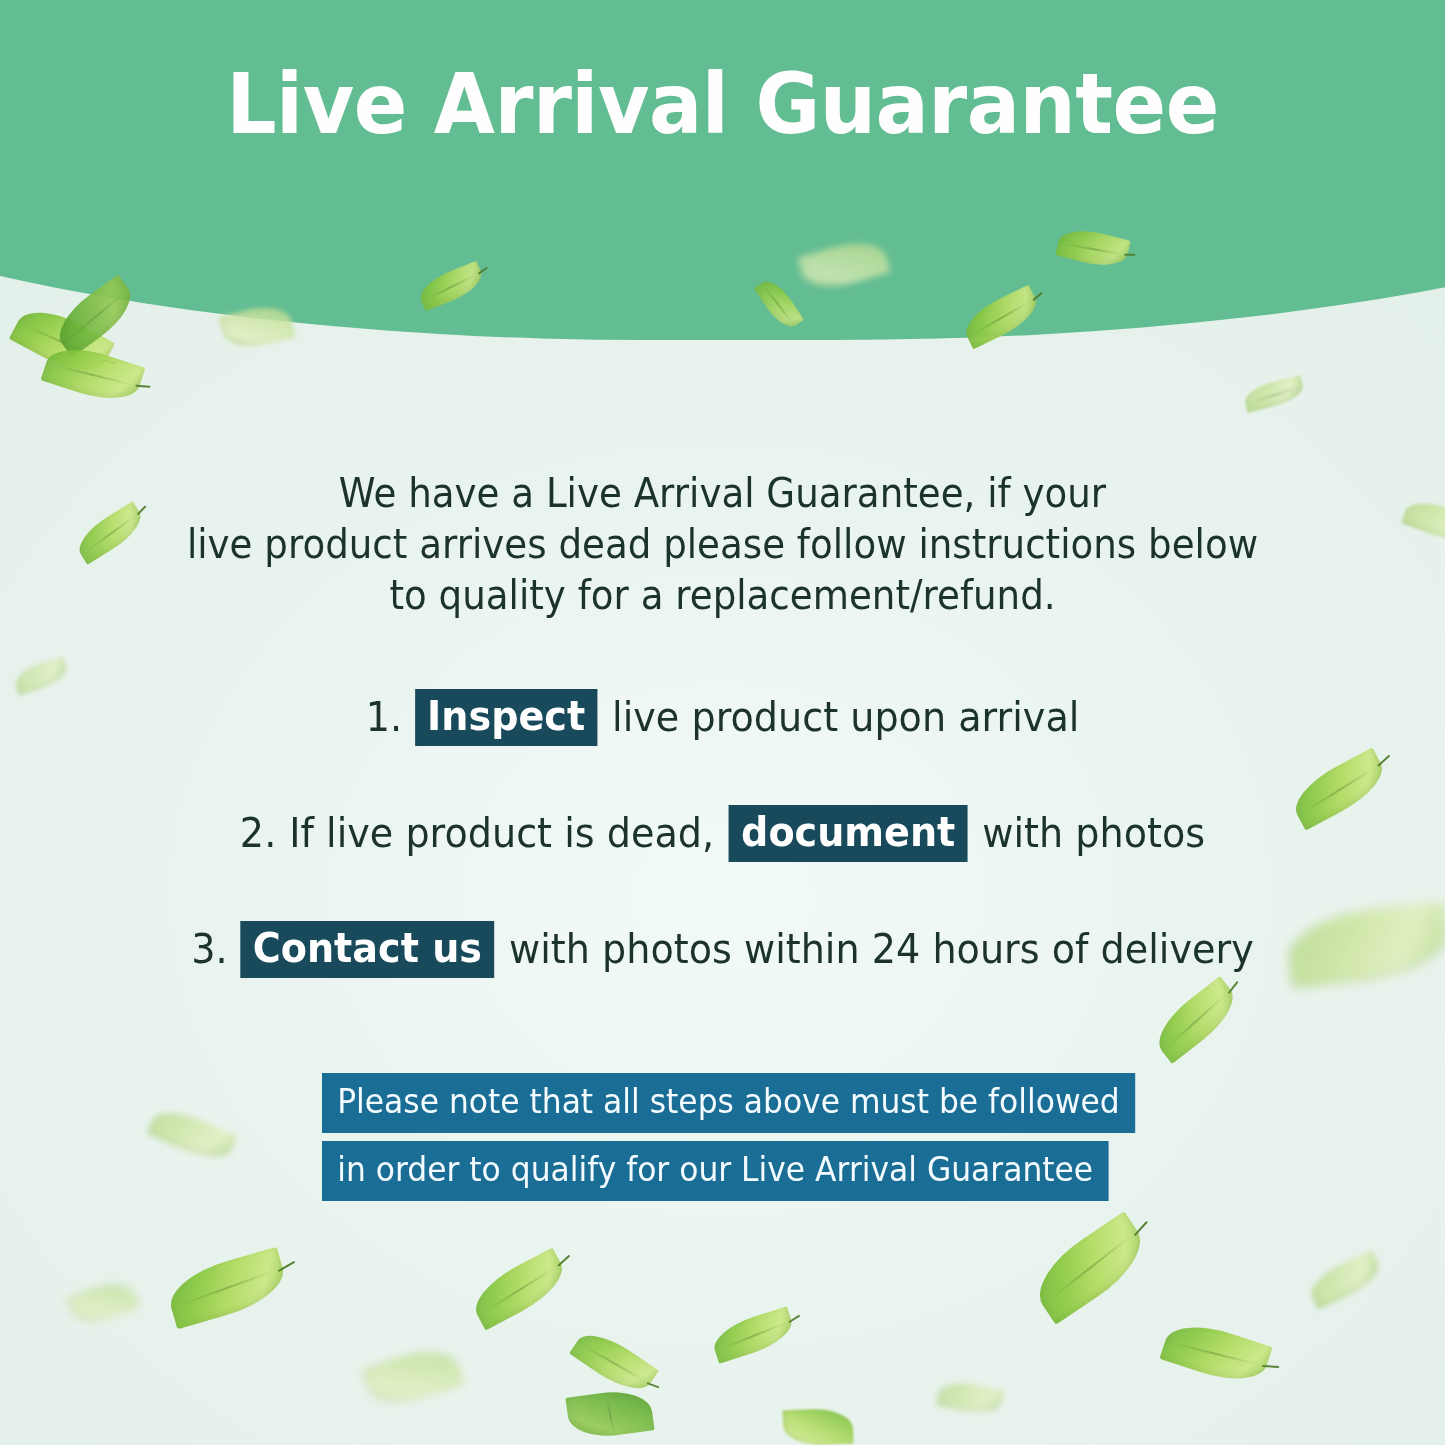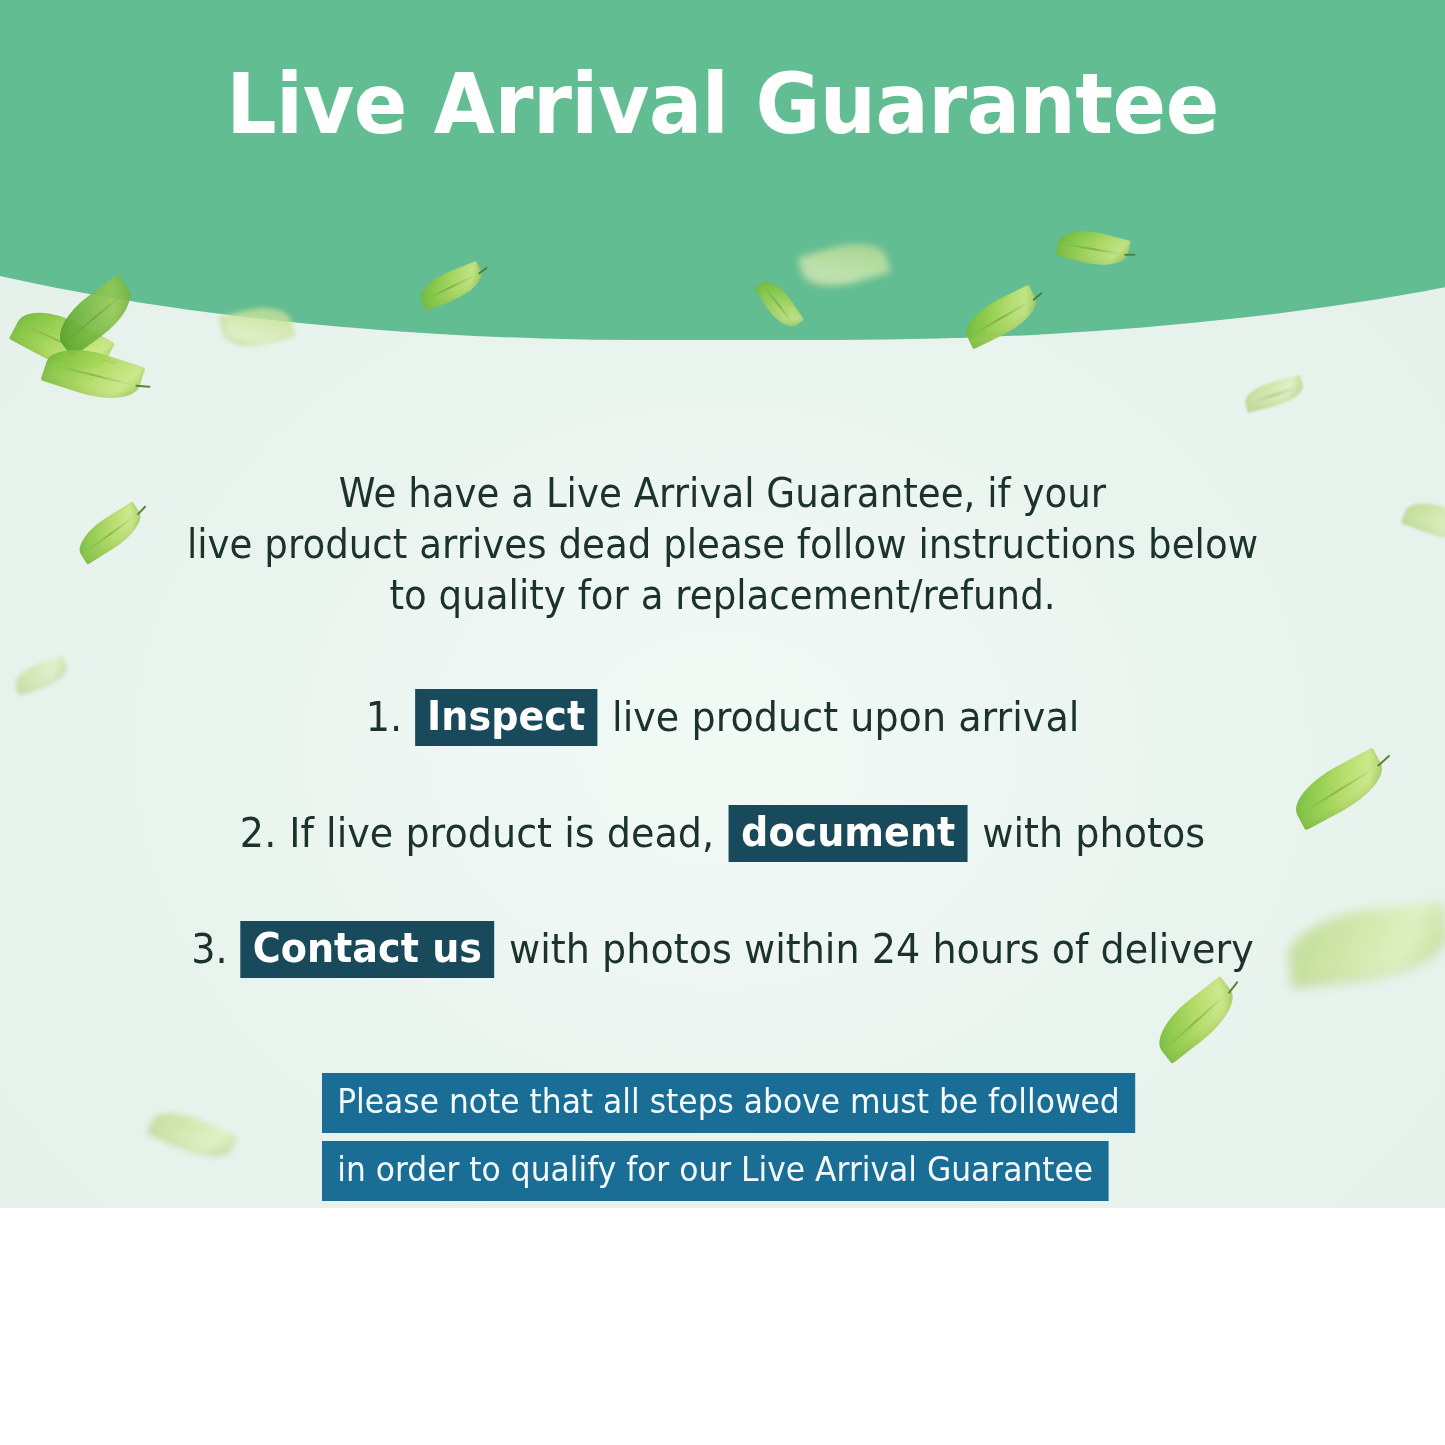--- a/index.html
+++ b/index.html
@@ -3,21 +3,21 @@
 <meta charset="utf-8">
 <style>
   html, body {
     margin: 0;
     padding: 0;
     background: #ffffff;
   }
   #poster {
     position: relative;
     width: 1445px;
-    height: 1208px;
+    height: 1445px;
     overflow: hidden;
     background:
       radial-gradient(ellipse 1100px 900px at 50% 62%, #f2faf6 0%, #eaf4ef 45%, #e3efe9 100%);
     font-family: "Liberation Sans", sans-serif;
   }
 
   
   .header-shape {
     position: absolute;
     left: -420px;

